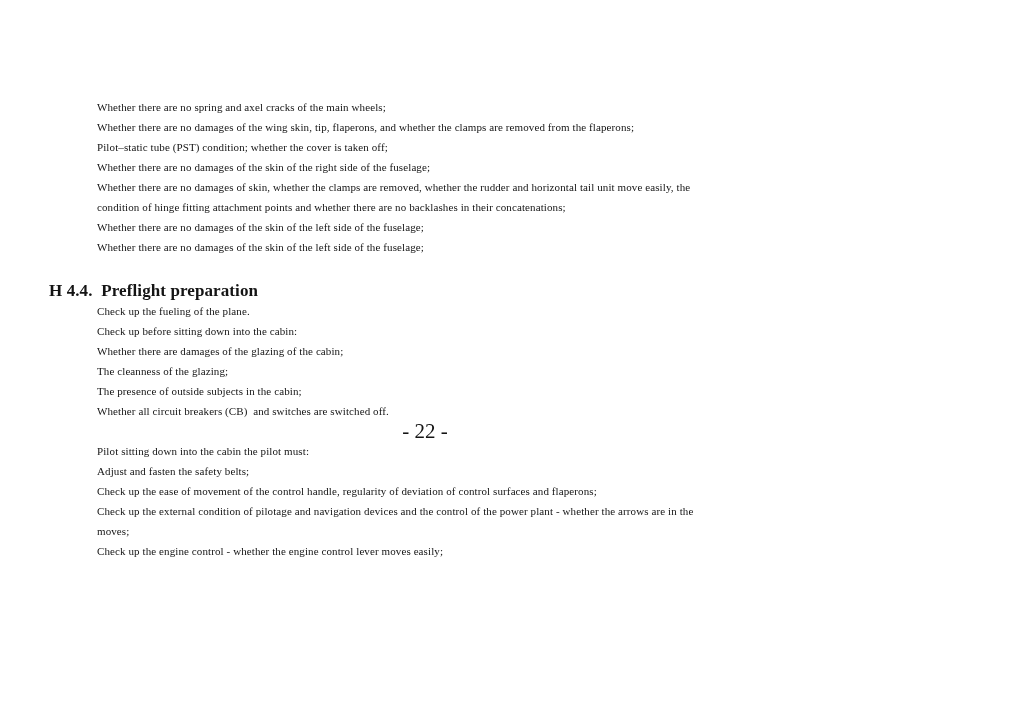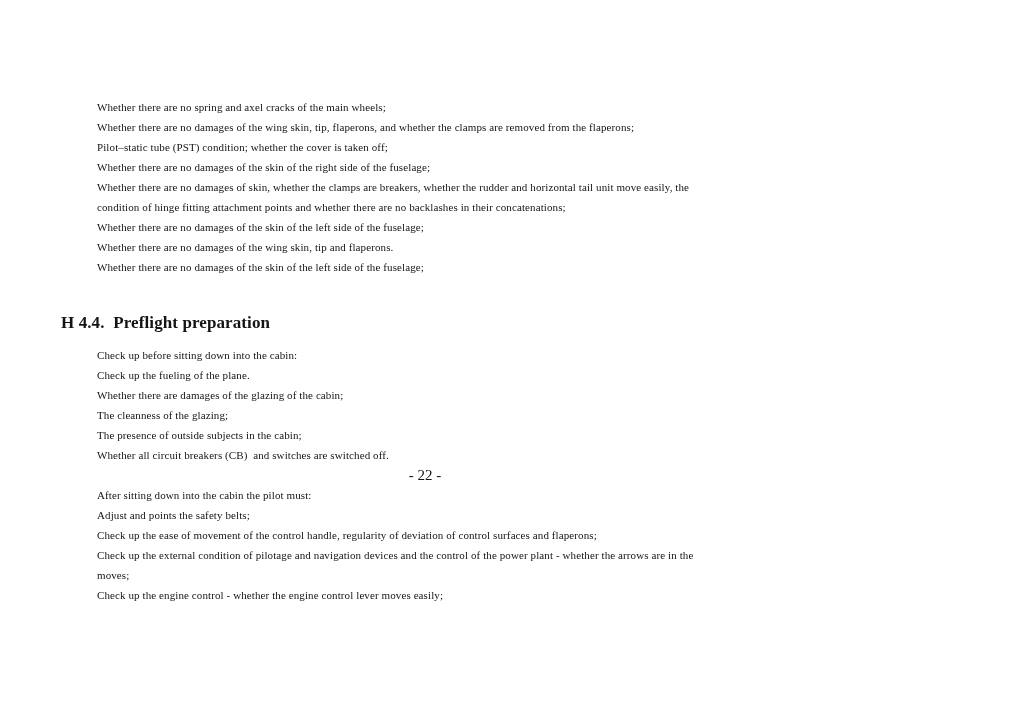--- a/index.html
+++ b/index.html
@@ -28,69 +28,68 @@
     font-size: 11px;
     line-height: 20px;
     white-space: pre;      
     letter-spacing: 0.1px;
     margin-left: 48px;
   }
   .section-gap {
     height: 24px;
   }
   .heading {
-    margin: 12px;
+    margin: 0;
     font-size: 17px;
     line-height: 20px;
     font-weight: bold;
     white-space: pre;
     letter-spacing: 0.1px;
   }
   .page-number {
     width: 752px;          
     text-align: center;
-    font-size: 15px;
+    font-size: 21px;
     line-height: 20px;
     white-space: pre;
   }
 </style>
 </head>
 <body>
 
 <div class="page">
 
   <div class="text-block">
       <div class="text-line">Whether there are no spring and axel cracks of the main wheels;</div>
       <div class="text-line">Whether there are no damages of the wing skin, tip, flaperons, and whether the clamps are removed from the flaperons;</div>
       <div class="text-line">Pilot–static tube (PST) condition; whether the cover is taken off;</div>
       <div class="text-line">Whether there are no damages of the skin of the right side of the fuselage;</div>
-      <div class="text-line">Whether there are no damages of skin, whether the clamps are breakers, whether the rudder and horizontal tail unit move easily, the</div>
+      <div class="text-line">Whether there are no damages of skin, whether the clamps are removed, whether the rudder and horizontal tail unit move easily, the</div>
       <div class="text-line">condition of hinge fitting attachment points and whether there are no backlashes in their concatenations;</div>
       <div class="text-line">Whether there are no damages of the skin of the left side of the fuselage;</div>
-      <div class="text-line">Whether there are no damages of the wing skin, tip and flaperons.</div>
       <div class="text-line">Whether there are no damages of the skin of the left side of the fuselage;</div>
     </div>
 
   <div class="section-gap"></div>
 
   <h2 class="heading">H 4.4.  Preflight preparation</h2>
 
   <div class="text-block">
+      <div class="text-line">Check up the fueling of the plane.</div>
       <div class="text-line">Check up before sitting down into the cabin:</div>
-      <div class="text-line">Check up the fueling of the plane.</div>
       <div class="text-line">Whether there are damages of the glazing of the cabin;</div>
       <div class="text-line">The cleanness of the glazing;</div>
       <div class="text-line">The presence of outside subjects in the cabin;</div>
       <div class="text-line">Whether all circuit breakers (CB)  and switches are switched off.</div>
     </div>
 
   <div class="page-number">- 22 -</div>
 
   <div class="text-block">
-      <div class="text-line">After sitting down into the cabin the pilot must:</div>
-      <div class="text-line">Adjust and points the safety belts;</div>
+      <div class="text-line">Pilot sitting down into the cabin the pilot must:</div>
+      <div class="text-line">Adjust and fasten the safety belts;</div>
       <div class="text-line">Check up the ease of movement of the control handle, regularity of deviation of control surfaces and flaperons;</div>
       <div class="text-line">Check up the external condition of pilotage and navigation devices and the control of the power plant - whether the arrows are in the</div>
       <div class="text-line">moves;</div>
       <div class="text-line">Check up the engine control - whether the engine control lever moves easily;</div>
     </div>
 
 </div>
 
 </body></html>

